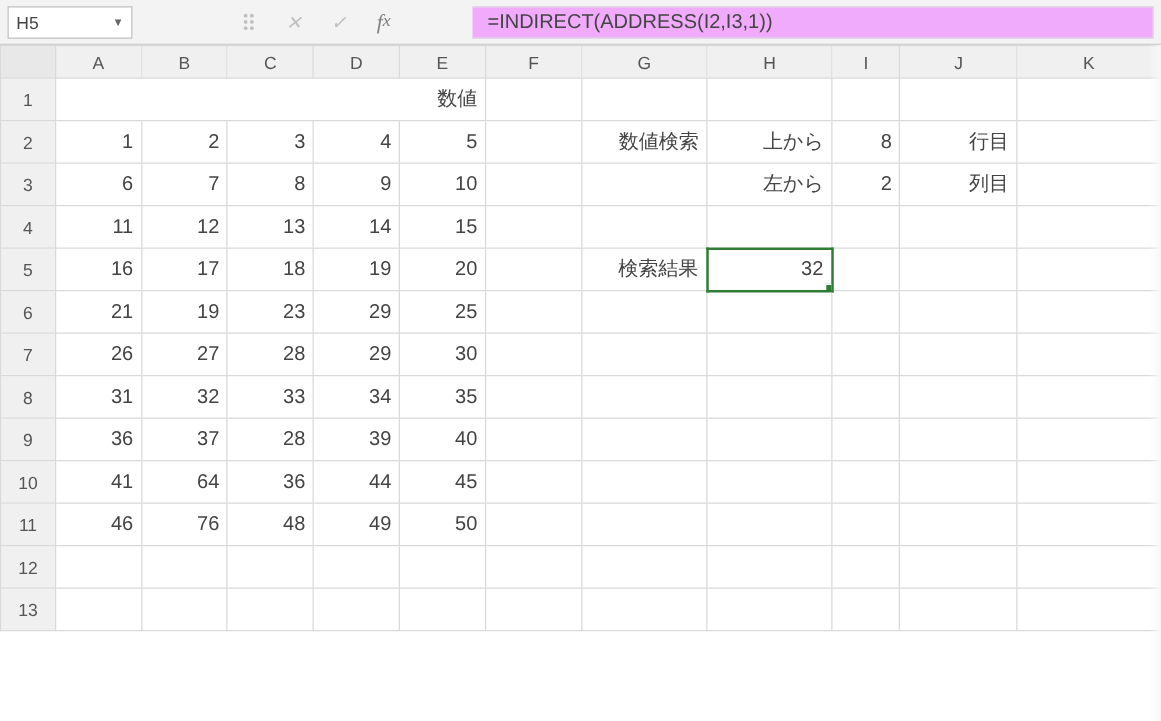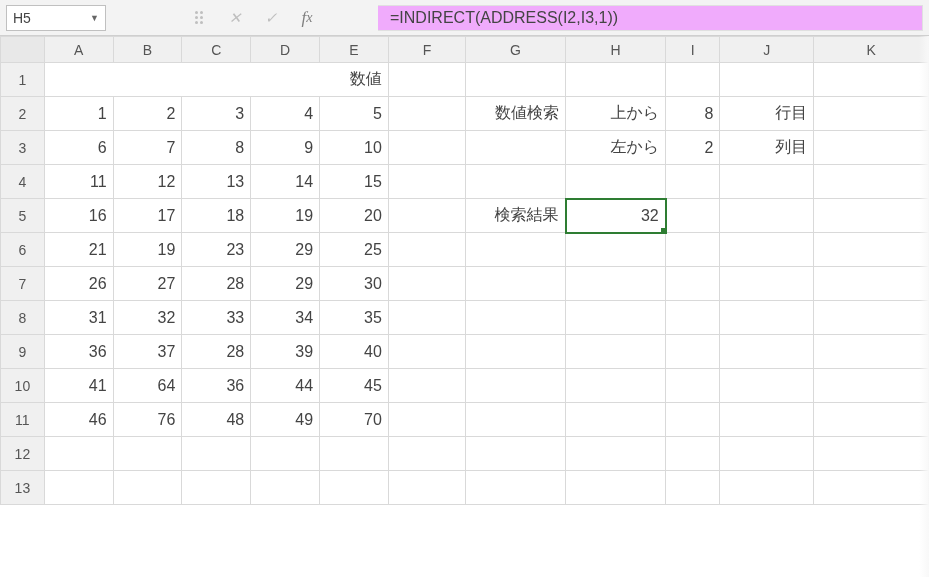--- a/index.html
+++ b/index.html
@@ -376,21 +376,21 @@
       <td></td>
       <td></td>
     </tr>
 
     <tr>
       <td class="rowhdr">11</td>
       <td>46</td>
       <td>76</td>
       <td>48</td>
       <td>49</td>
-      <td>70</td>
+      <td>50</td>
       <td></td>
       <td></td>
       <td></td>
       <td></td>
       <td></td>
       <td></td>
     </tr>
 
     <tr>
       <td class="rowhdr">12</td>

